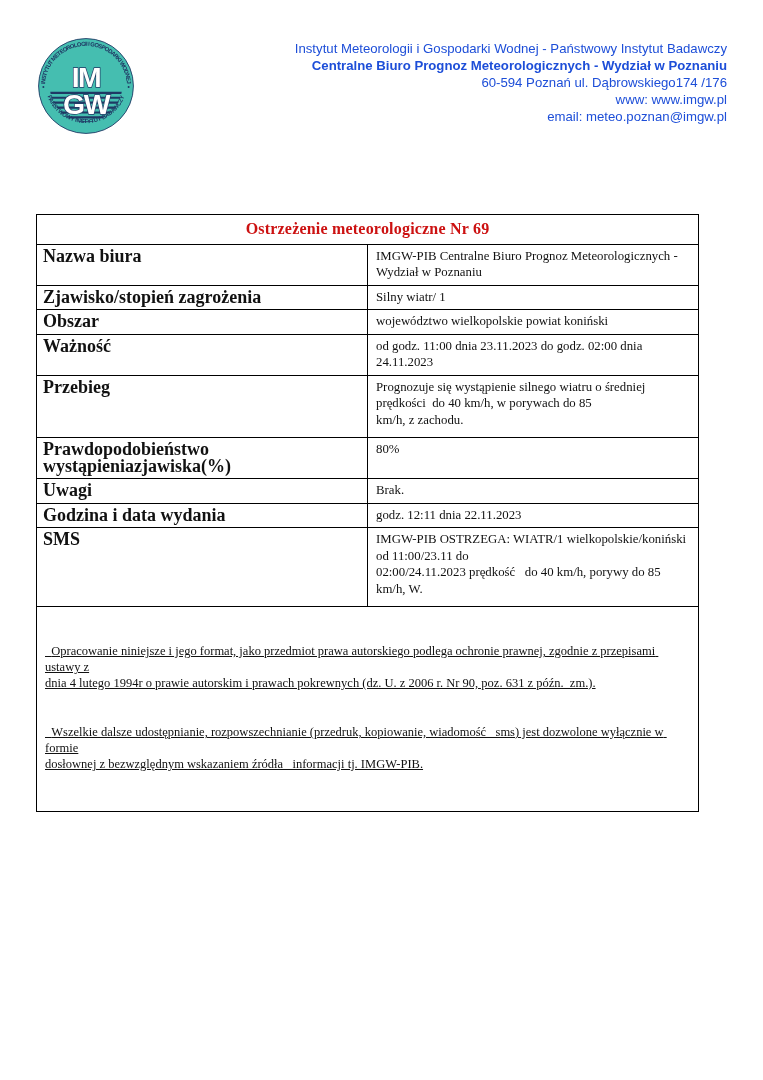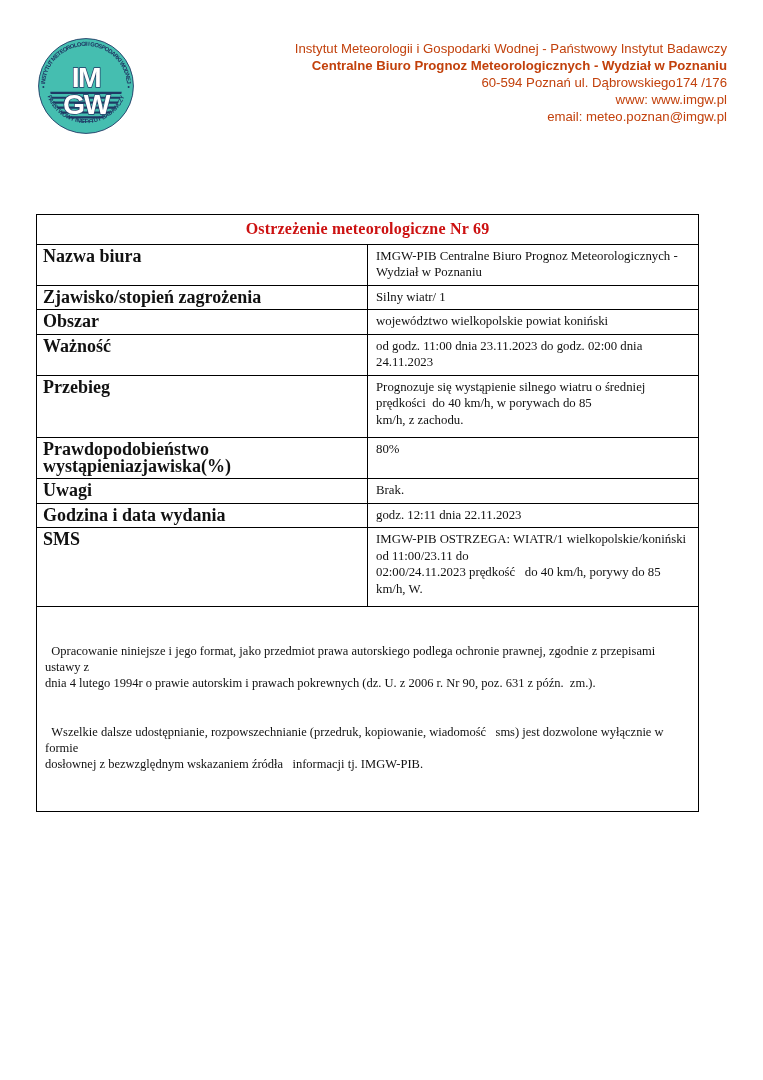--- a/index.html
+++ b/index.html
@@ -3,38 +3,38 @@
 <meta charset="utf-8">
 <style>
   html,body{margin:0;padding:0;background:#ffffff;}
   body{width:763px;height:1080px;position:relative;overflow:hidden;
        font-family:"Liberation Serif", serif;color:#111;}
 
   
   .logo{position:absolute;left:37px;top:37px;width:98px;height:98px;}
   .addr{position:absolute;right:36px;top:40px;text-align:right;
         font-family:"Liberation Sans", sans-serif;font-size:13.2px;
-        line-height:17px;color:#c2410c;}
+        line-height:17px;color:#1d4ed8;}
   .addr .bold{font-weight:bold;}
 
   
   table.warn{position:absolute;left:36px;top:214px;width:663px;
              border-collapse:collapse;table-layout:fixed;}
   .warn td{border:1px solid #000;vertical-align:top;
            padding:3px 8px 4px 8px;font-size:12.8px;line-height:16.5px;
            white-space:pre-wrap;}
   .warn td.lbl{width:168px;font-weight:bold;font-size:18px;
                padding-left:6px;}
   .warn td.title-cell{text-align:center;font-weight:bold;font-size:16px;
                color:#cc1111;padding:6px;letter-spacing:.2px;
                white-space:normal;}
   .warn tr.tall td{padding-bottom:9px;}
   .warn td.footer-cell{font-size:12.5px;line-height:16px;
                padding:4px 8px 6px 8px;}
-  .warn td.footer-cell .para{margin:0 0 1px 0;}
+  .warn td.footer-cell .para{margin:0 0 1px 0;text-decoration:underline;}
   .warn b{font-weight:normal;}
 </style>
 </head>
 <body>
 
 <div>
 
   <svg class="logo" viewBox="0 0 100 100" aria-hidden="true">
     <defs>
       <path id="arcTop" d="M 8,51 A 42,42 0 0 1 92,51" fill="none"></path>

